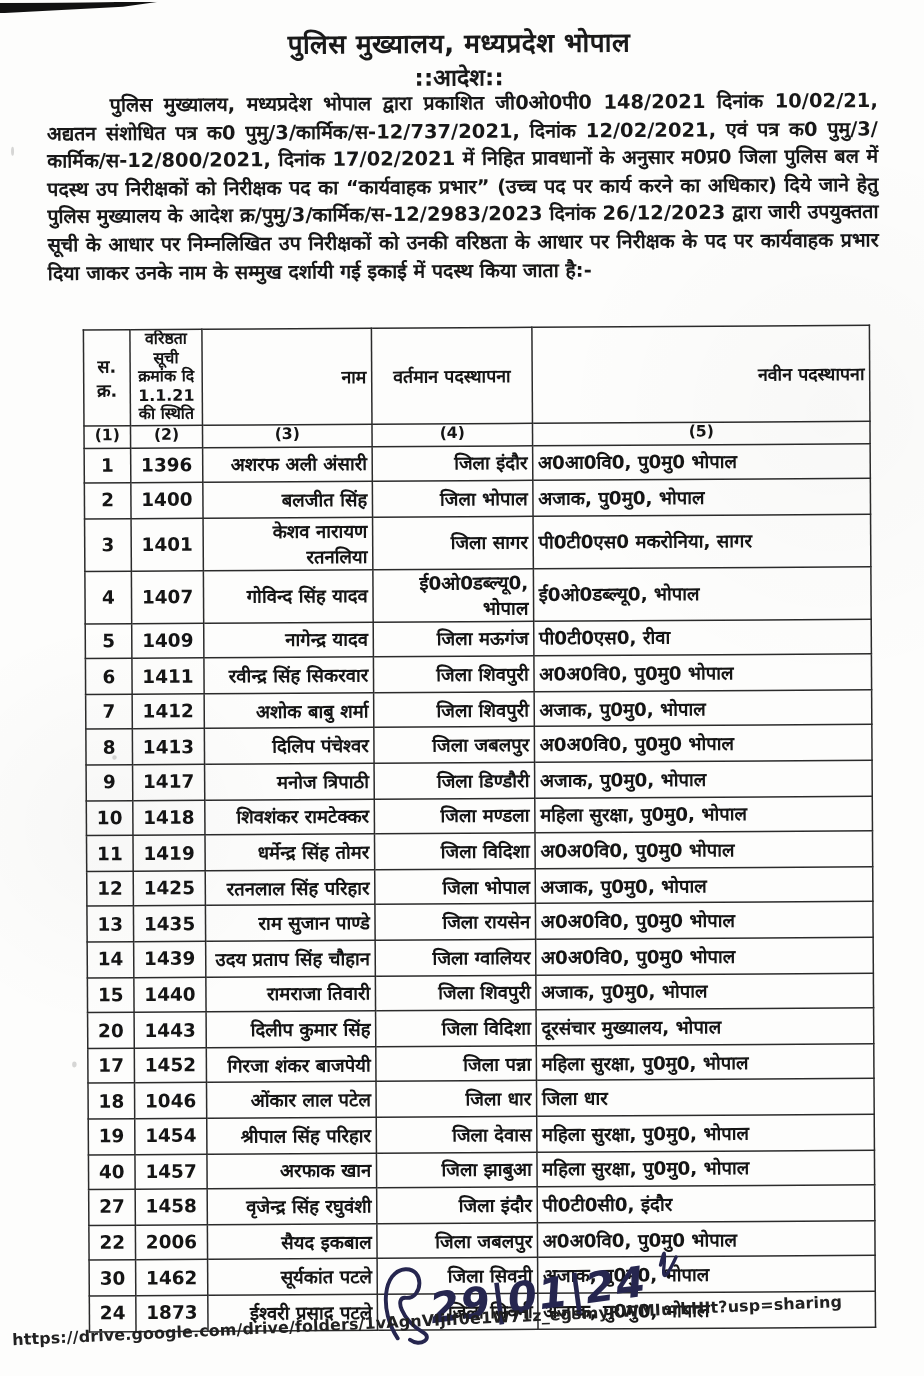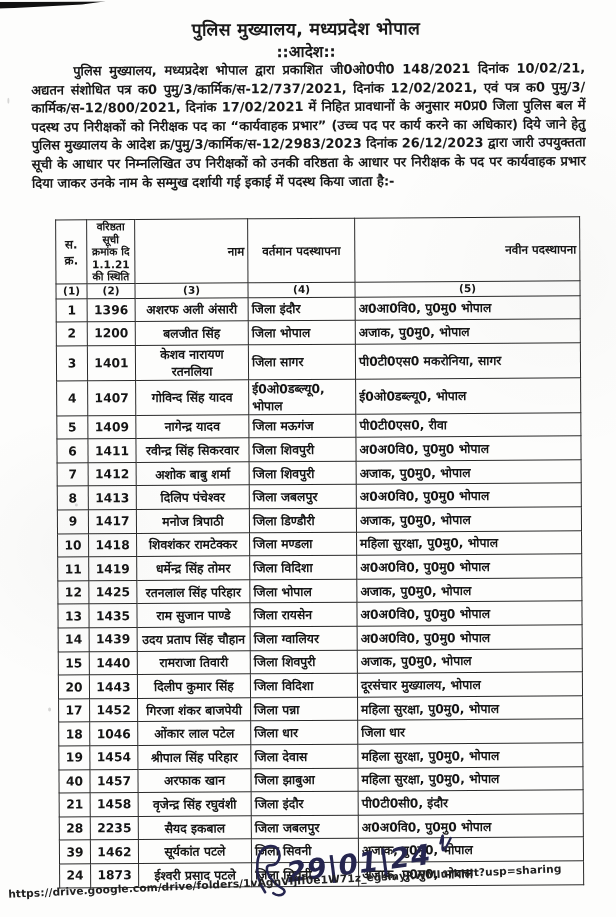--- a/index.html
+++ b/index.html
@@ -41,22 +41,22 @@
     border:1.6px solid #2b2b2b;padding:0 3px;overflow:hidden;
   }
   th.h{font-size:11.8px;font-weight:700;vertical-align:middle;}
   th.h.small{font-size:10.6px;line-height:12.5px;}
   tr.hdr{height:52px;}
   tr.nums{height:15px;}
   tr.nums td{font-size:10.5px;text-align:center;font-weight:700;padding:0;line-height:13px;}
   tbody tr{height:23.6px;}
   td.c0{text-align:center;}
   td.c1{text-align:center;}
-  td.c2{text-align:center;padding-left:7px;}
-  td.c3{text-align:left;padding-left:9px;}
+  td.c2{text-align:right;padding-left:7px;}
+  td.c3{text-align:right;padding-left:9px;}
   td.c4{text-align:left;padding-left:10px;}
   th.a-left{text-align:right;padding-left:8px;}
   .signature{
     position:absolute;left:243px;top:826px;width:230px;height:72px;
     transform:rotate(-7deg);color:#26264f;
   }
   .footer-url{
     position:absolute;left:5px;top:886px;
     transform:rotate(-2.3deg);transform-origin:0 50%;
     font-size:10.6px;font-weight:700;letter-spacing:0.1px;color:#212121;
@@ -105,21 +105,21 @@
     <tbody>
         <tr>
           <td class="c0">1</td>
           <td class="c1">1396</td>
           <td class="c2">अशरफ अली अंसारी</td>
           <td class="c3">जिला इंदौर</td>
           <td class="c4">अ0आ0वि0, पु0मु0 भोपाल</td>
         </tr>
         <tr>
           <td class="c0">2</td>
-          <td class="c1">1200</td>
+          <td class="c1">1400</td>
           <td class="c2">बलजीत सिंह</td>
           <td class="c3">जिला भोपाल</td>
           <td class="c4">अजाक, पु0मु0, भोपाल</td>
         </tr>
         <tr>
           <td class="c0">3</td>
           <td class="c1">1401</td>
           <td class="c2">केशव नारायण रतनलिया</td>
           <td class="c3">जिला सागर</td>
           <td class="c4">पी0टी0एस0 मकरोनिया, सागर</td>
@@ -237,35 +237,35 @@
           <td class="c4">महिला सुरक्षा, पु0मु0, भोपाल</td>
         </tr>
         <tr>
           <td class="c0">40</td>
           <td class="c1">1457</td>
           <td class="c2">अरफाक खान</td>
           <td class="c3">जिला झाबुआ</td>
           <td class="c4">महिला सुरक्षा, पु0मु0, भोपाल</td>
         </tr>
         <tr>
-          <td class="c0">21</td>
+          <td class="c0">27</td>
           <td class="c1">1458</td>
           <td class="c2">वृजेन्द्र सिंह रघुवंशी</td>
           <td class="c3">जिला इंदौर</td>
           <td class="c4">पी0टी0सी0, इंदौर</td>
         </tr>
         <tr>
-          <td class="c0">28</td>
-          <td class="c1">2235</td>
+          <td class="c0">22</td>
+          <td class="c1">2006</td>
           <td class="c2">सैयद इकबाल</td>
           <td class="c3">जिला जबलपुर</td>
           <td class="c4">अ0अ0वि0, पु0मु0 भोपाल</td>
         </tr>
         <tr>
-          <td class="c0">39</td>
+          <td class="c0">30</td>
           <td class="c1">1462</td>
           <td class="c2">सूर्यकांत पटले</td>
           <td class="c3">जिला सिवनी</td>
           <td class="c4">अजाक, पु0मु0, भोपाल</td>
         </tr>
         <tr>
           <td class="c0">24</td>
           <td class="c1">1873</td>
           <td class="c2">ईश्वरी प्रसाद पटले</td>
           <td class="c3">जिला सिवनी</td>

